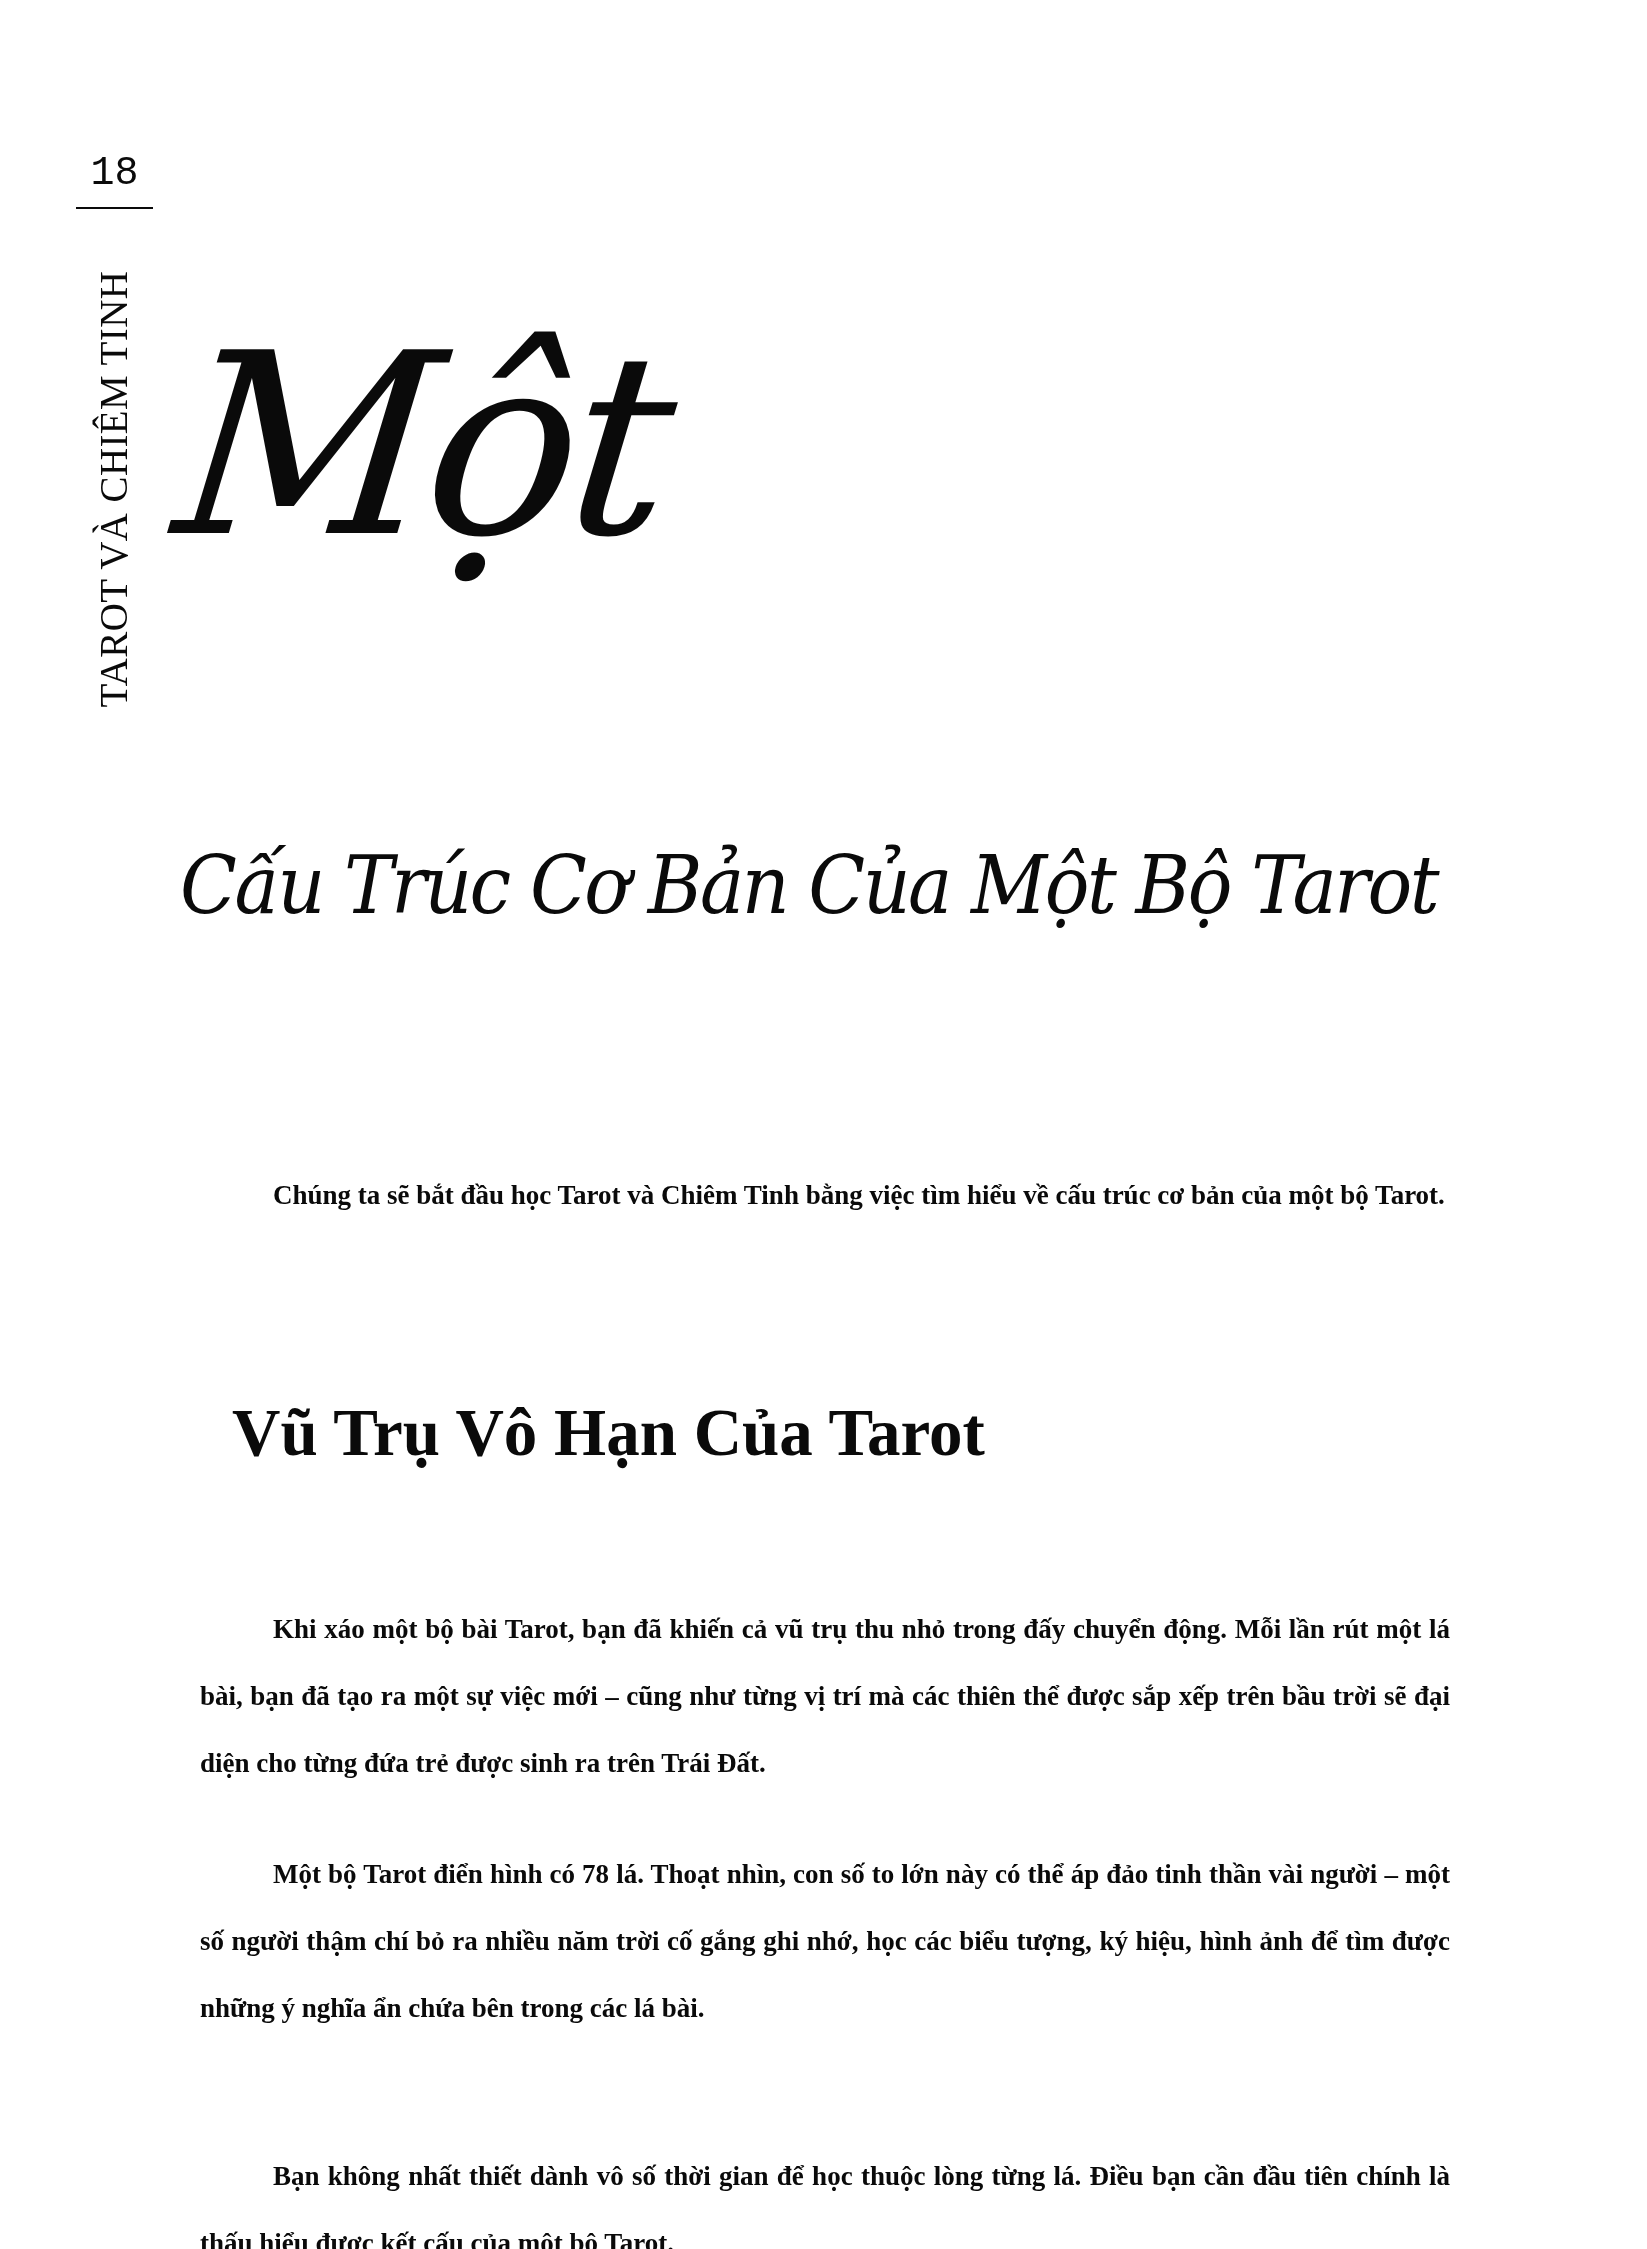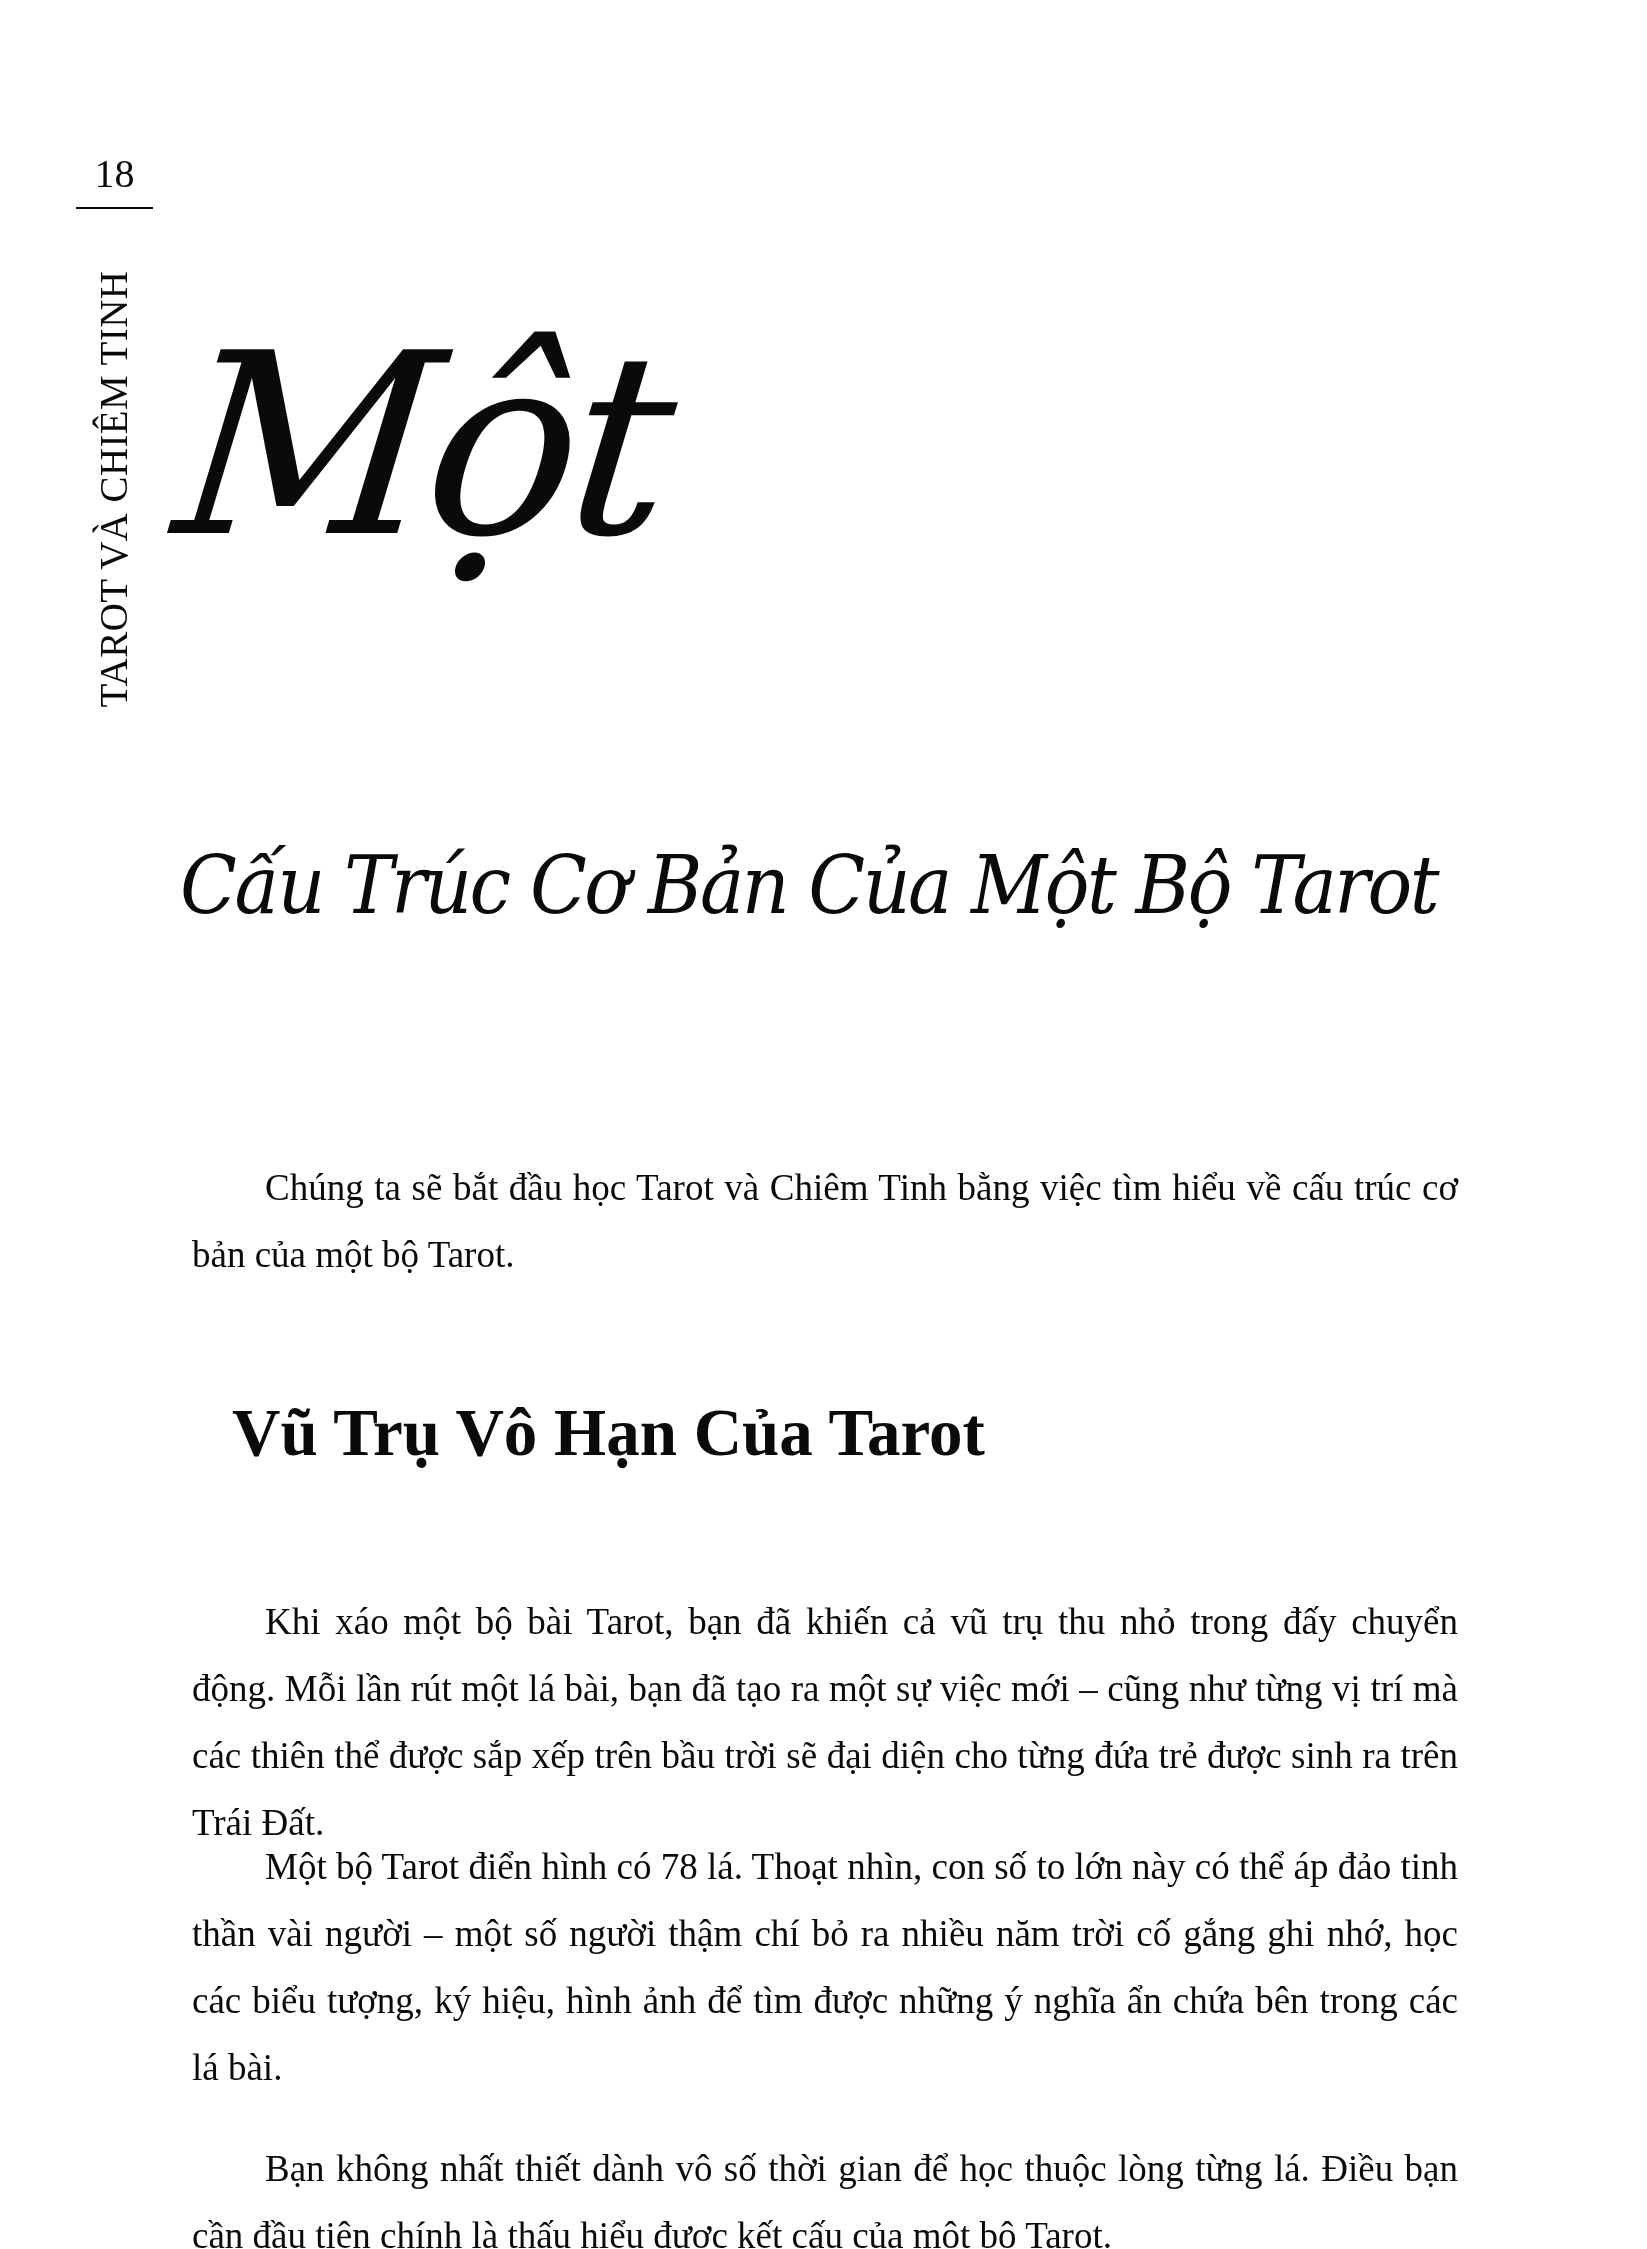--- a/index.html
+++ b/index.html
@@ -17,20 +17,21 @@
   }
   .page-number {
     position: absolute;
     left: 76px;
     width: 77px;
     top: 151px;
     height: 45px;
     text-align: center;
     font-size: 40px;
     line-height: 45px;
+    font-family: Liberation Mono, monospace;
   }
   .header-rule {
     position: absolute;
     left: 76px;
     top: 207px;
     width: 77px;
     height: 1.8px;
     background: #0a0a0a;
   }
   .running-title {
@@ -78,25 +79,26 @@
     letter-spacing: -2.7px;
     transform: scaleX(0.93);
     transform-origin: 0 50%;
   }
   .body-block {
     position: absolute;
     left: 184px;
     width: 1282px;
   }
   .para {
-    margin: 8px;
-    font-size: 37px;
+    margin: 16px;
+    font-size: 27px;
     line-height: 67px;
     text-align: justify;
     text-indent: 73px;
+    font-weight: bold;
   }
   .section-heading {
     position: absolute;
     left: 224px;
     top: 1386px;
     font-weight: bold;
     font-size: 67px;
     line-height: 76px;
     white-space: nowrap;
     margin: 8px;

